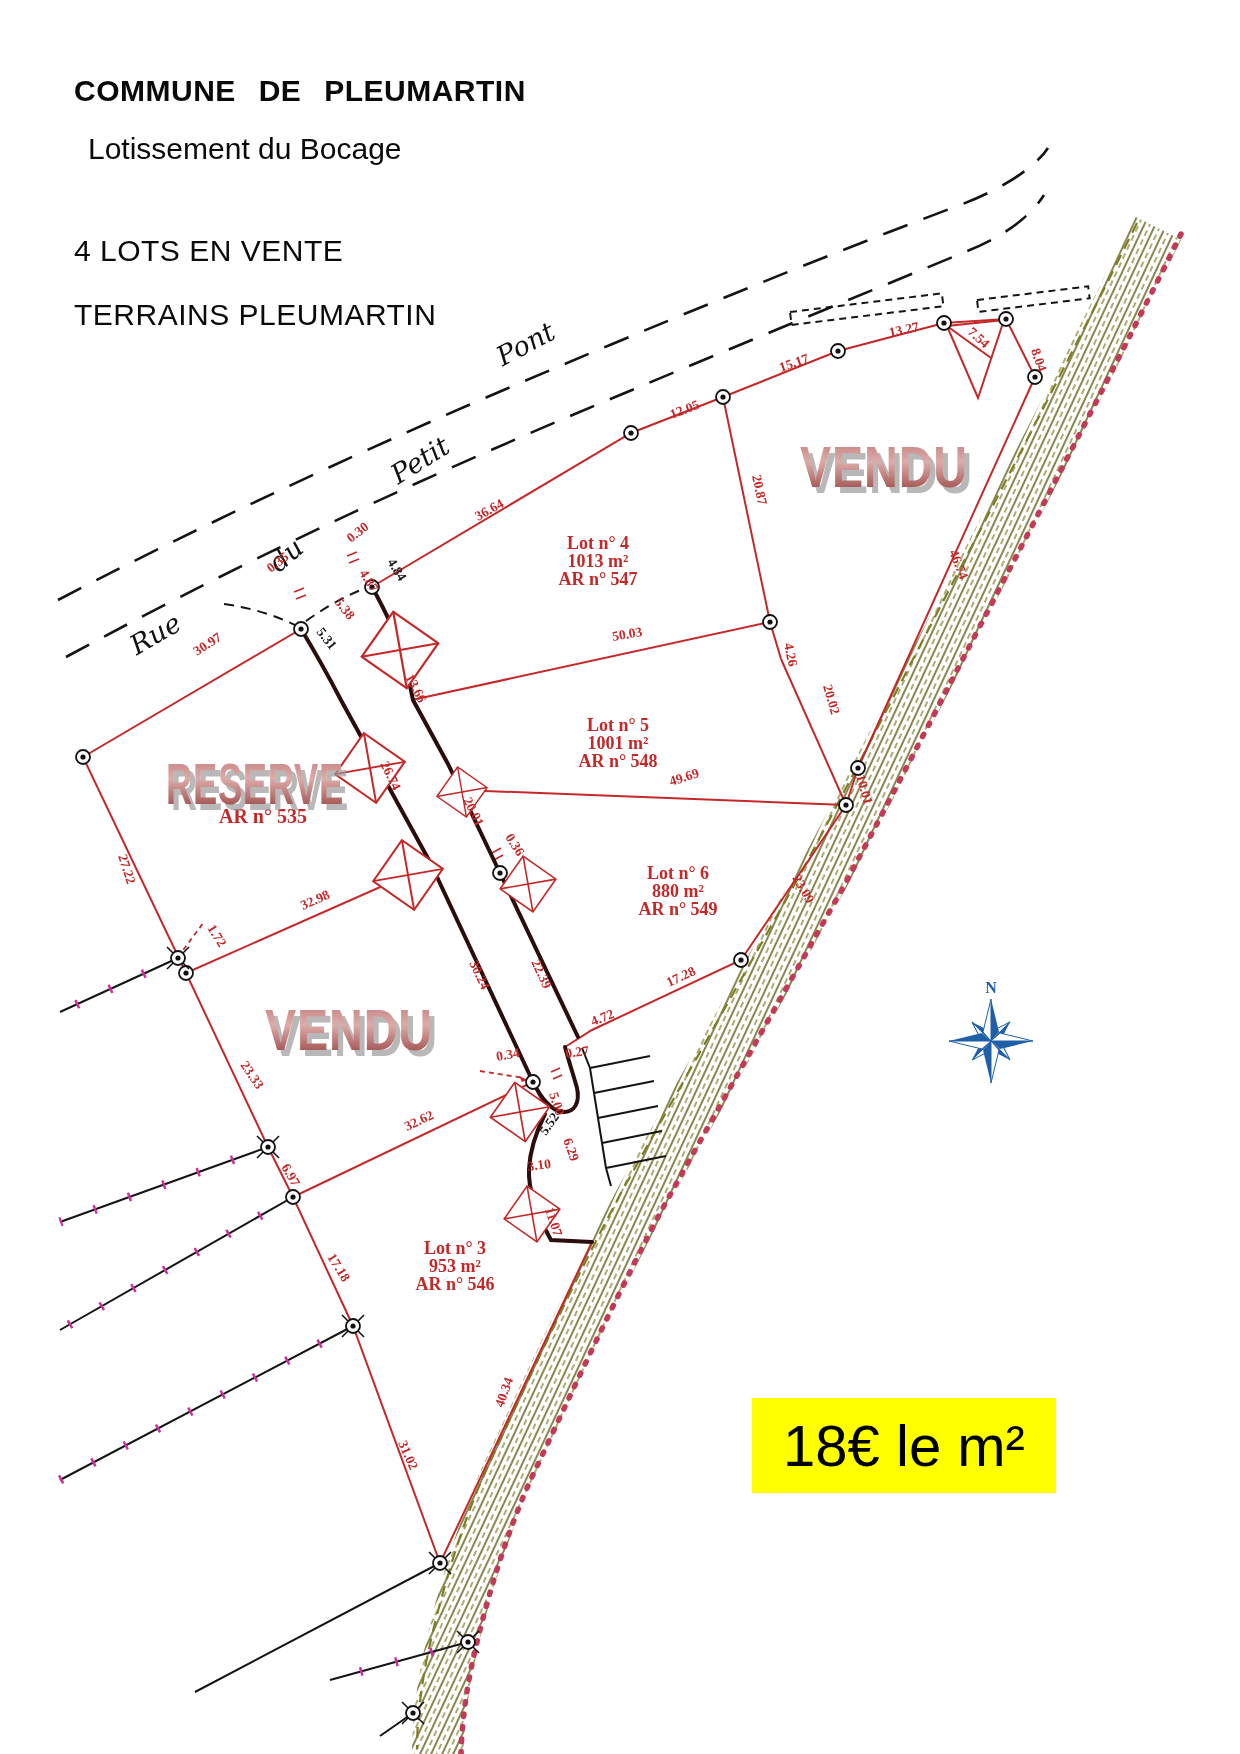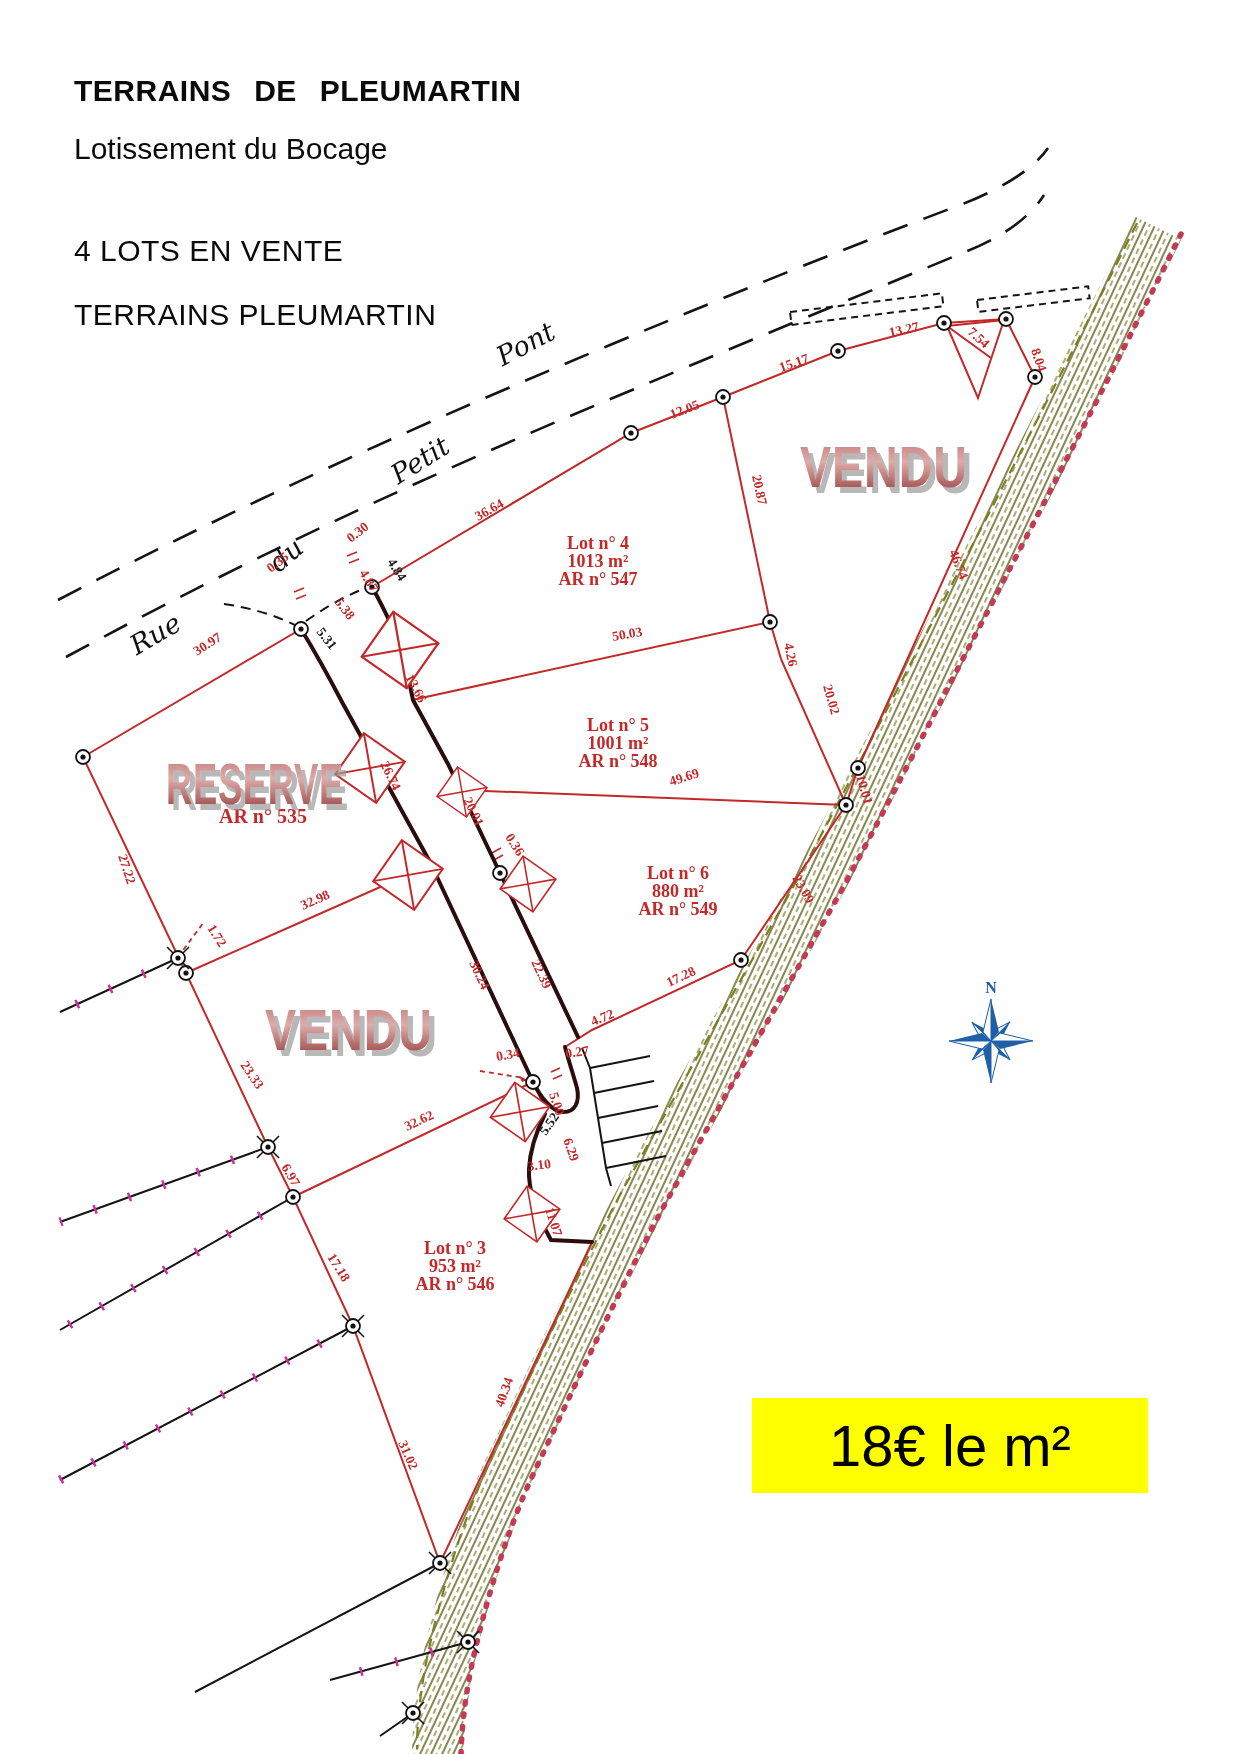--- a/index.html
+++ b/index.html
@@ -1,23 +1,23 @@
 <!DOCTYPE html>
 <html><head>
 <meta charset="utf-8">
 <style>
   html,body{margin:0;padding:0;}
   body{width:1240px;height:1754px;background:#ffffff;position:relative;overflow:hidden;
        font-family:"Liberation Sans",sans-serif;}
   .hdr{position:absolute;color:#0a0a0a;white-space:nowrap;}
   #title{left:74px;top:74px;font-size:30px;font-weight:700;word-spacing:14px;letter-spacing:.5px;}
-  #subtitle{left:74px;top:132px;font-size:30px;font-weight:400;}
+  #subtitle{left:88px;top:132px;font-size:30px;font-weight:400;}
   #line1{left:74px;top:234px;font-size:30px;font-weight:400;letter-spacing:.5px;}
   #line2{left:74px;top:298px;font-size:30px;font-weight:400;letter-spacing:.5px;}
-  #price{position:absolute;left:752px;top:1398px;width:396px;height:95px;background:#ffff00;
+  #price{position:absolute;left:752px;top:1398px;width:304px;height:95px;background:#ffff00;
          display:flex;align-items:center;justify-content:center;font-size:58px;color:#000;}
   svg{position:absolute;left:0;top:0;}
   .dim{font-family:"Liberation Serif",serif;font-weight:700;font-size:13.5px;fill:#c42828;}
   .dim.dark{fill:#1c1c1c;}
   .lot{font-family:"Liberation Serif",serif;font-weight:700;font-size:18px;fill:#c42828;text-anchor:middle;}
   .arx{font-family:"Liberation Serif",serif;font-weight:700;font-size:20px;fill:#c42828;text-anchor:middle;}
   .street{font-family:"DejaVu Serif",serif;font-style:italic;font-size:27px;fill:#101010;text-anchor:middle;}
   .stamp{font-family:"Liberation Sans",sans-serif;font-weight:900;font-size:52px;text-anchor:middle;
          letter-spacing:1px;fill:url(#sg);}
   .stampsh{font-family:"Liberation Sans",sans-serif;font-weight:900;font-size:52px;text-anchor:middle;
@@ -28,21 +28,21 @@
   .blk{stroke:#141414;stroke-width:2;fill:none;}
   .roaddash{stroke:#141414;stroke-width:2.6;fill:none;stroke-dasharray:26 17;}
   .entdash{stroke:#141414;stroke-width:2;fill:none;stroke-dasharray:10 7;}
   .strip{fill:none;stroke:#141414;stroke-width:2;stroke-dasharray:7 5;}
   .ticks{stroke:#cf2e9e;stroke-width:9;fill:none;stroke-dasharray:2.5 34;}
   .compN{font-family:"Liberation Serif",serif;font-weight:700;font-size:16px;fill:#1f5fa8;text-anchor:middle;}
 </style>
 </head>
 <body>
 
-<div class="hdr" id="title">TERRAINS DE PLEUMARTIN</div>
+<div class="hdr" id="title">COMMUNE DE PLEUMARTIN</div>
 <div class="hdr" id="subtitle">Lotissement du Bocage</div>
 <div class="hdr" id="line1">4 LOTS EN VENTE</div>
 <div class="hdr" id="line2">TERRAINS PLEUMARTIN</div>
 
 <svg width="1240" height="1754" viewBox="0 0 1240 1754" xmlns="http://www.w3.org/2000/svg">
   <defs>
     <linearGradient id="sg" x1="0" y1="0" x2="0" y2="1">
       <stop offset="0%" stop-color="#bd7573"></stop>
       <stop offset="42%" stop-color="#ddaba9"></stop>
       <stop offset="100%" stop-color="#8e3432"></stop>

